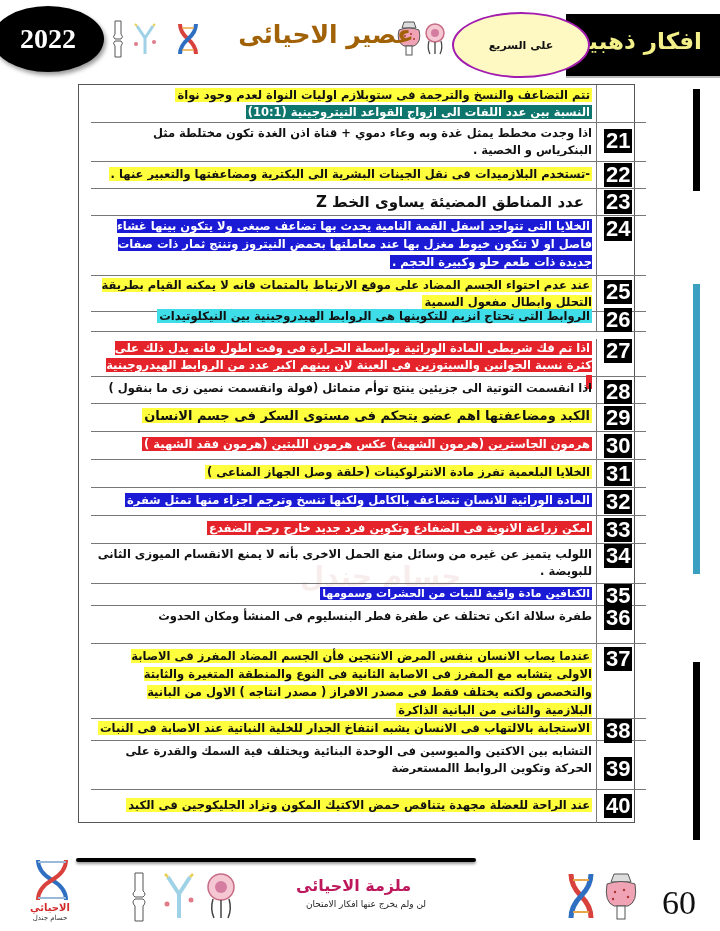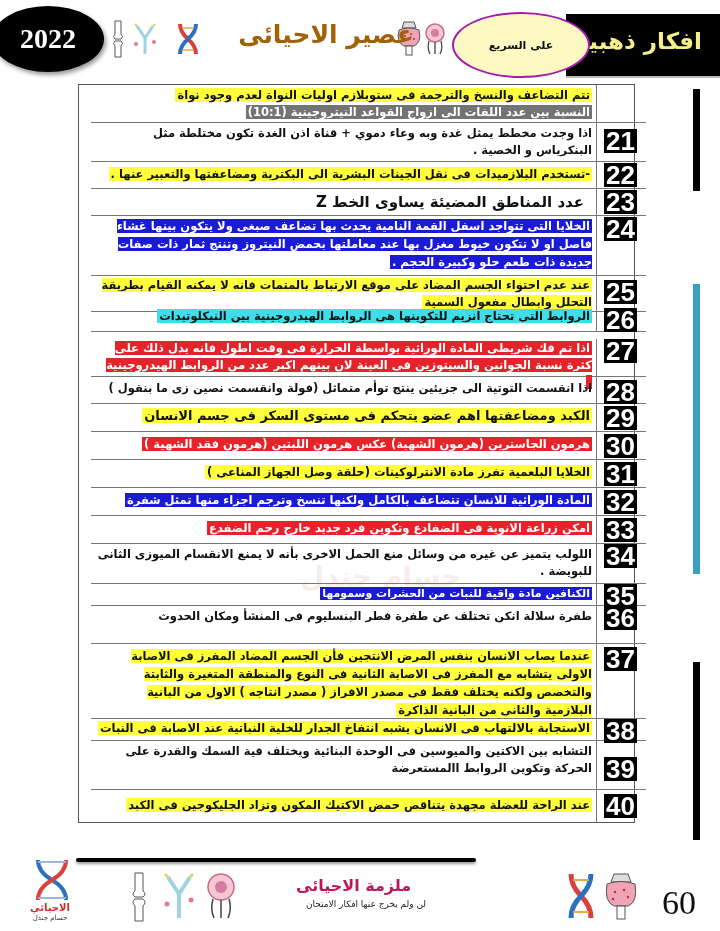--- a/index.html
+++ b/index.html
@@ -52,30 +52,30 @@
     box-sizing:border-box; padding:2px 4px 0 6px;
     direction:rtl; text-align:right;
     font-size:11.5px; font-weight:bold; line-height:17px; color:#111;
     border-right:1px solid #777;
   }
   .num-cell {
     position:absolute; right:0; top:0; width:49px; height:100%;
   }
   .num {
     position:absolute; left:7px; top:3px; min-width:24px;
-    background:#000; color:#fff; font-weight:bold; font-size:26px;
+    background:#000; color:#fff; font-weight:bold; font-size:22px;
     line-height:22px; padding:1px 2px; text-align:center;
     font-family:"Liberation Sans", sans-serif;
   }
   .hl { padding:0 2px; }
   .hl-yellow { background:#ffff3d; }
   .hl-blue   { background:#1b1bd6; color:#fff; }
   .hl-red    { background:#e5232a; color:#fff; }
   .hl-cyan   { background:#3fdde7; }
-  .hl-black  { background:#737373; color:#fff; }
+  .hl-black  { background:#0f766e; color:#fff; }
   .big { font-size:15px; line-height:22px; }
   
   .sidebar { position:absolute; width:7px; }
   
   .watermark {
     position:absolute; left:300px; top:560px; font-size:28px; color:#f1d9d9;
     opacity:0.45; direction:rtl; font-weight:bold;
   }
   
   .foot-line {

